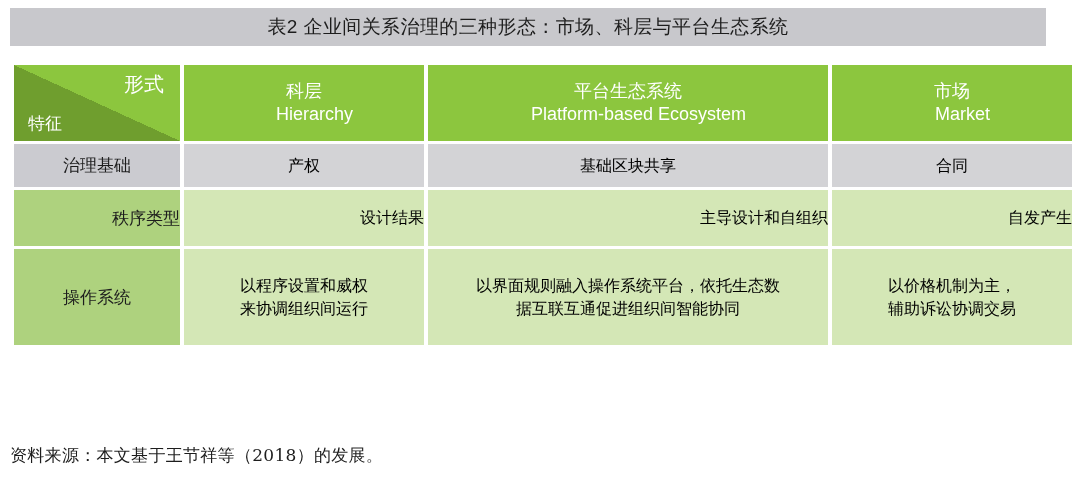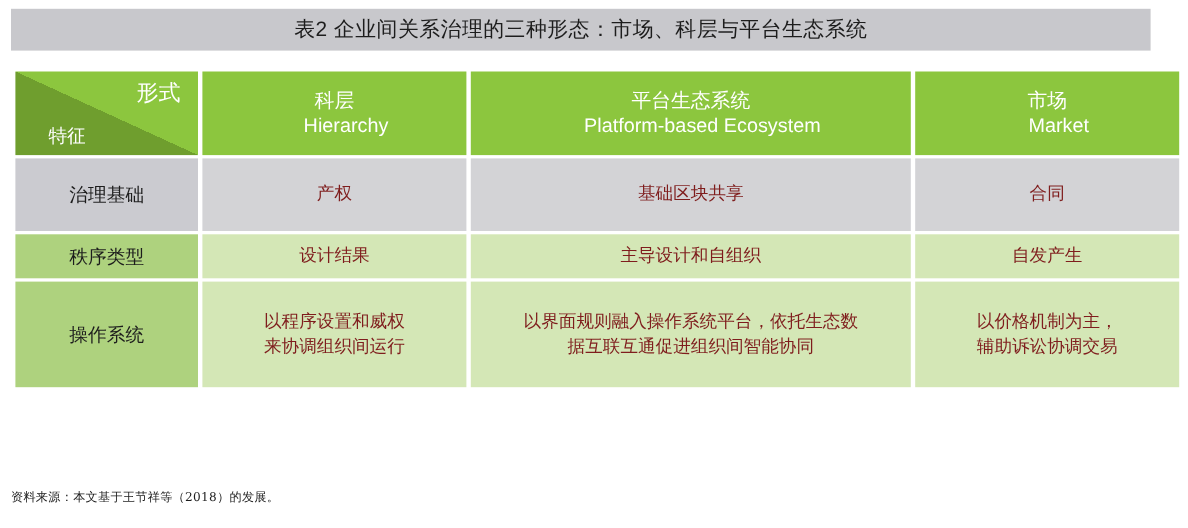--- a/index.html
+++ b/index.html
@@ -89,60 +89,60 @@
     overflow: hidden;
   }
   .corner .lbl-form {
     position: absolute;
     right: 16px;
     top: 6px;
     font-size: 20px;
   }
   .corner .lbl-feat {
     position: absolute;
-    left: 30px;
+    left: 14px;
     bottom: 6px;
     font-size: 17px;
   }
 
   
   .r-gray  { background: #cbcbd0; }
   .r-gray2 { background: #d3d3d6; }
   .r-grn   { background: #aed27e; }
   .r-grn2  { background: #d4e7b6; }
 
   .cell {
     font-size: 16px;
-    color: #7f1d1d;
+    color: #000000;
     line-height: 1.45;
     margin-left: 44px;
   }
   .feat-cell {
     font-size: 17px;
     color: #1d1d1d;
   }
-  tr.rowA td { height: 66px; }
-  tr.rowB td { height: 40px; }
+  tr.rowA td { height: 43px; }
+  tr.rowB td { height: 56px; text-align: right; }
   tr.rowC td { height: 54px; }
   tr.rowD td { height: 96px; }
 
   .multiline {
     display: inline-block;
     text-align: left;
     white-space: pre-line;
   }
   .multiline.ctr { text-align: center; }
 
   
   .source {
     position: absolute;
     left: 10px;
     top: 444px;
     font-family: "DejaVu Serif", "Liberation Serif", serif;
-    font-size: 11px;
+    font-size: 17px;
     color: #1d1d1d;
     letter-spacing: 0.3px;
   }
 </style>
 </head>
 <body>
 
 <div class="page">
 
   <div class="title-bar">

